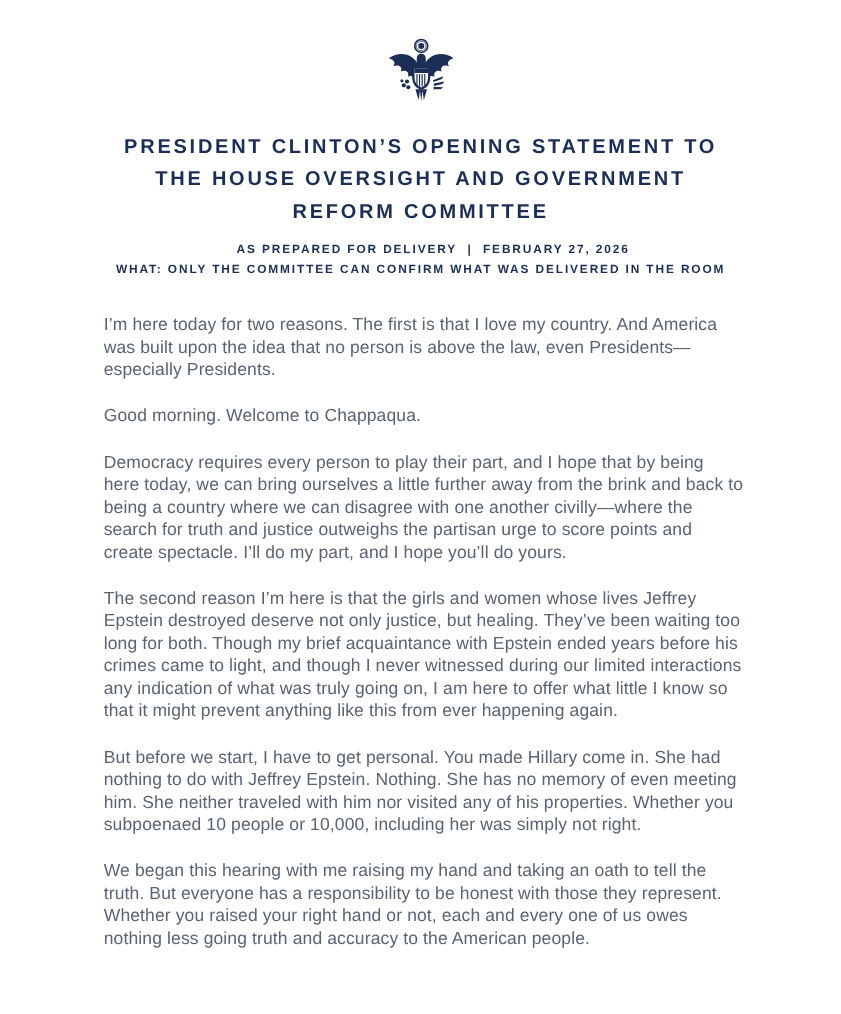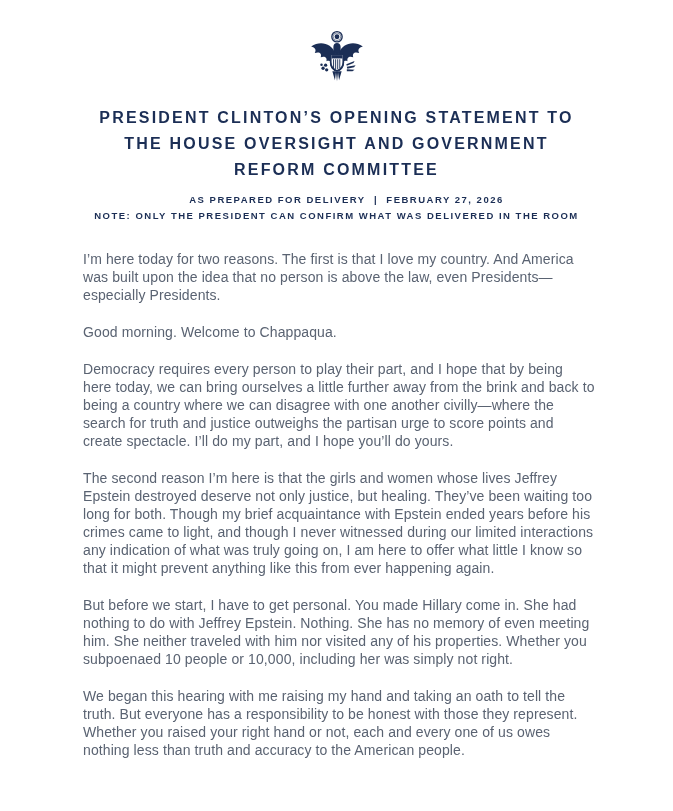--- a/index.html
+++ b/index.html
@@ -99,24 +99,24 @@
       </g>
     </svg>
   </div>
 
   <h1 class="doc-title" style="font-family:'Liberation Sans', sans-serif; font-size:16px; margin-bottom:0;">PRESIDENT CLINTON’S OPENING STATEMENT TO
 THE HOUSE OVERSIGHT AND GOVERNMENT
 REFORM COMMITTEE</h1>
 
   <div class="doc-subtitle first">AS PREPARED FOR DELIVERY&nbsp;&nbsp;|&nbsp;&nbsp;FEBRUARY 27, 2026</div>
 
-  <div class="doc-subtitle">NOTE: ONLY THE PRESIDENT CAN CONFIRM WHAT WAS DELIVERED IN THE ROOM</div>
+  <div class="doc-subtitle">WHAT: ONLY THE COMMITTEE CAN CONFIRM WHAT WAS DELIVERED IN THE ROOM</div>
 
   <div class="statement-body">
       <p>I’m here today for two reasons. The first is that I love my country. And America was built upon the idea that no person is above the law, even Presidents—especially Presidents.</p>
       <p>Good morning. Welcome to Chappaqua.</p>
       <p>Democracy requires every person to play their part, and I hope that by being here today, we can bring ourselves a little further away from the brink and back to being a country where we can disagree with one another civilly—where the search for truth and justice outweighs the partisan urge to score points and create spectacle. I’ll do my part, and I hope you’ll do yours.</p>
       <p>The second reason I’m here is that the girls and women whose lives Jeffrey Epstein destroyed deserve not only justice, but healing. They’ve been waiting too long for both. Though my brief acquaintance with Epstein ended years before his crimes came to light, and though I never witnessed during our limited interactions any indication of what was truly going on, I am here to offer what little I know so that it might prevent anything like this from ever happening again.</p>
       <p>But before we start, I have to get personal. You made Hillary come in. She had nothing to do with Jeffrey Epstein. Nothing. She has no memory of even meeting him. She neither traveled with him nor visited any of his properties. Whether you subpoenaed 10 people or 10,000, including her was simply not right.</p>
-      <p>We began this hearing with me raising my hand and taking an oath to tell the truth. But everyone has a responsibility to be honest with those they represent. Whether you raised your right hand or not, each and every one of us owes nothing less than truth and accuracy to the American people.</p>
+      <p>We began this hearing with me raising my hand and taking an oath to tell the truth. But everyone has a responsibility to be honest with those they represent. Whether you raised your right hand or not, each and every one of us owes nothing less going truth and accuracy to the American people.</p>
     </div>
 
 </div>
 
 </body></html>

